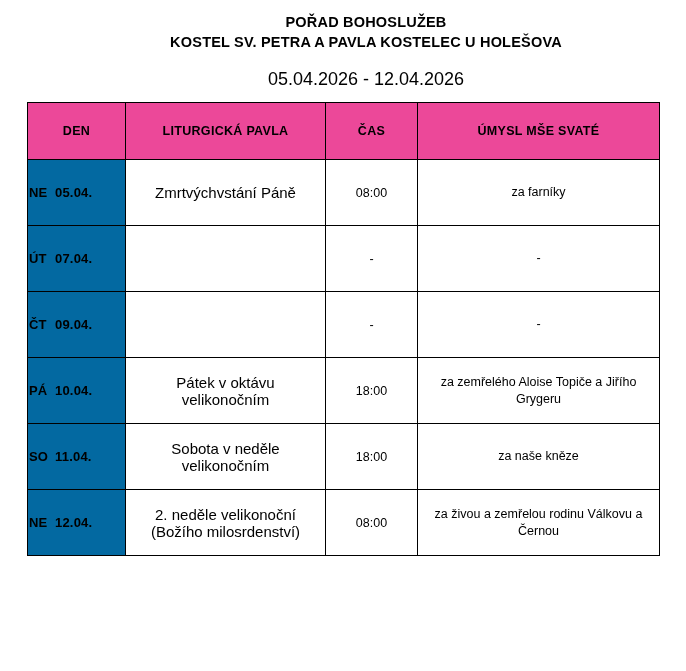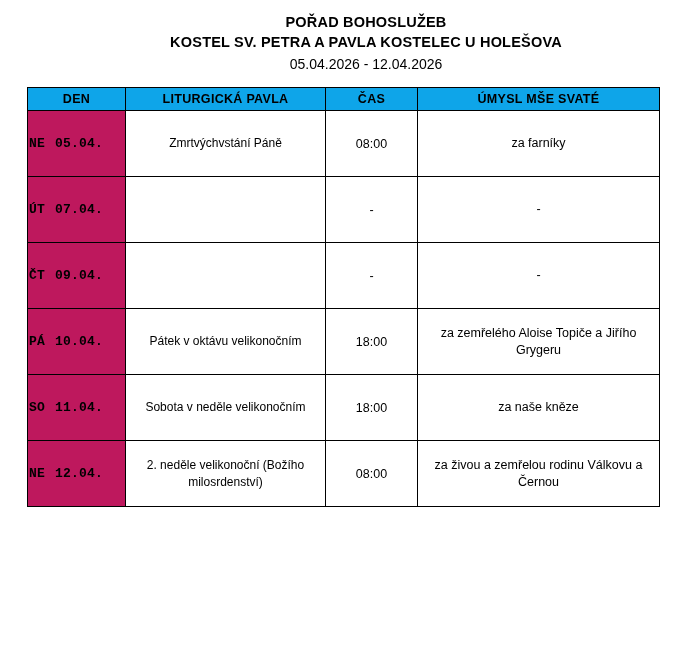--- a/index.html
+++ b/index.html
@@ -31,69 +31,68 @@
     letter-spacing: 0.2px;
     line-height: 20px;
   }
   .header .line2 {
     font-size: 14.5px;
     font-weight: bold;
     letter-spacing: 0.2px;
     line-height: 20px;
   }
   .header .line3 {
-    font-size: 14px;
+    font-size: 18px;
     font-weight: normal;
     line-height: 20px;
-    margin-top: 2px;
+    margin-top: 17px;
   }
   .table-wrap {
     margin: 13px auto 0 auto;
     width: 632px;
   }
   table.schedule {
     border-collapse: collapse;
     width: 632px;
     table-layout: fixed;
   }
   table.schedule th,
   table.schedule td {
     border: 1px solid #000000;
     vertical-align: middle;
   }
   table.schedule thead th {
-    background: #0ea5e9;
+    background: #ec4899;
     font-size: 12.5px;
     font-weight: bold;
     height: 20px;
-    padding: 1px 2px;
+    padding: 18px 2px;
     text-align: center;
     letter-spacing: 0.3px;
   }
   col.c-day    { width: 98px; }
   col.c-feast  { width: 200px; }
   col.c-time   { width: 92px; }
   col.c-intent { width: 242px; }
 
   td.day {
-    background: #be185d;
+    background: #0369a1;
     font-size: 13px;
     font-weight: bold;
     text-align: left;
     height: 63px;
     letter-spacing: 0.2px;
-    font-family: Liberation Mono, monospace;
   }
   td.day .dow {
     display: inline-block;
     min-width: 26px;
   }
   td.feast {
     text-align: center;
-    font-size: 12px;
+    font-size: 15px;
     line-height: 17px;
     padding: 10px 6px;
   }
   td.time {
     text-align: center;
     font-size: 12.5px;
   }
   td.intent {
     text-align: center;
     font-size: 12.5px;

